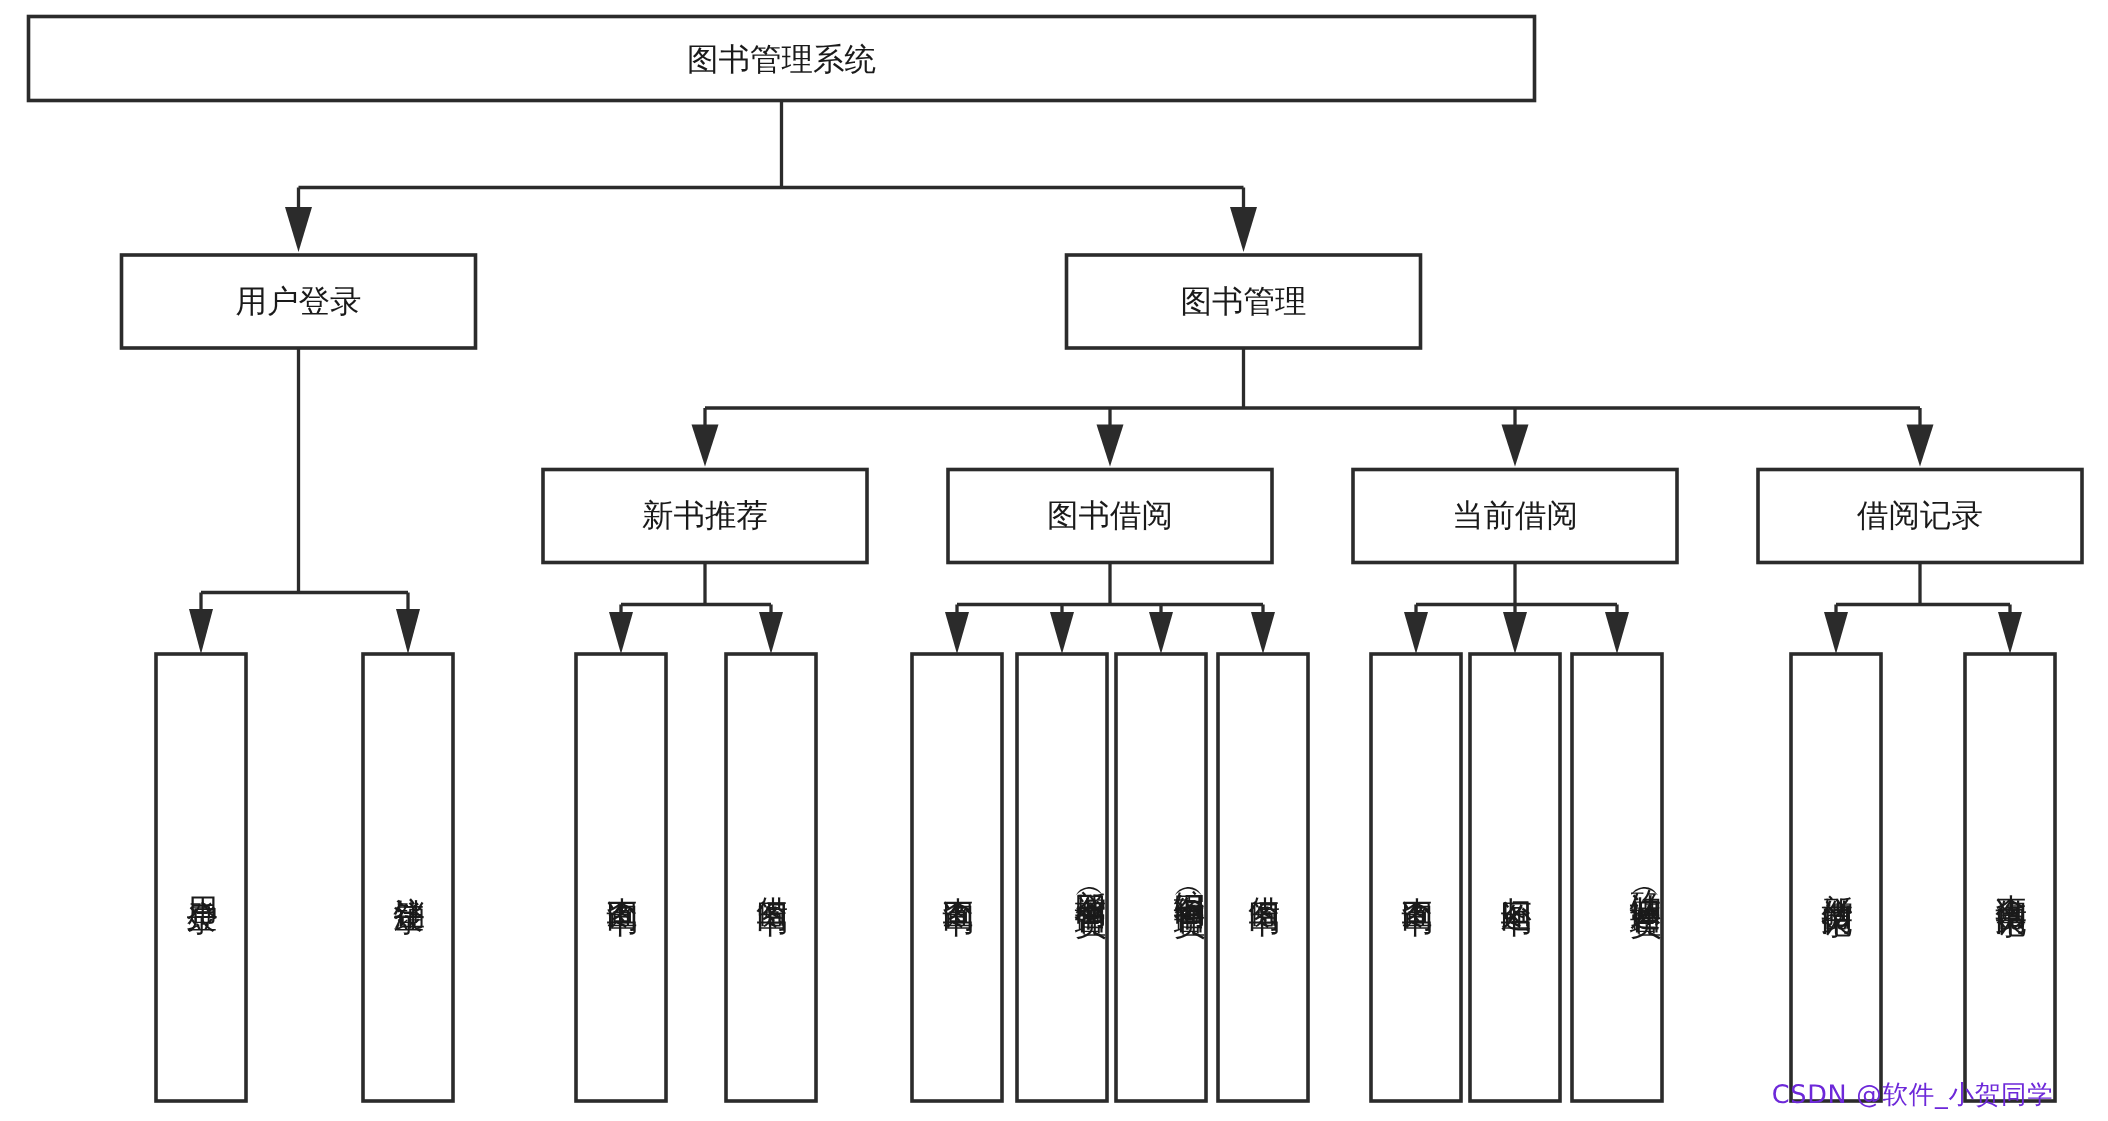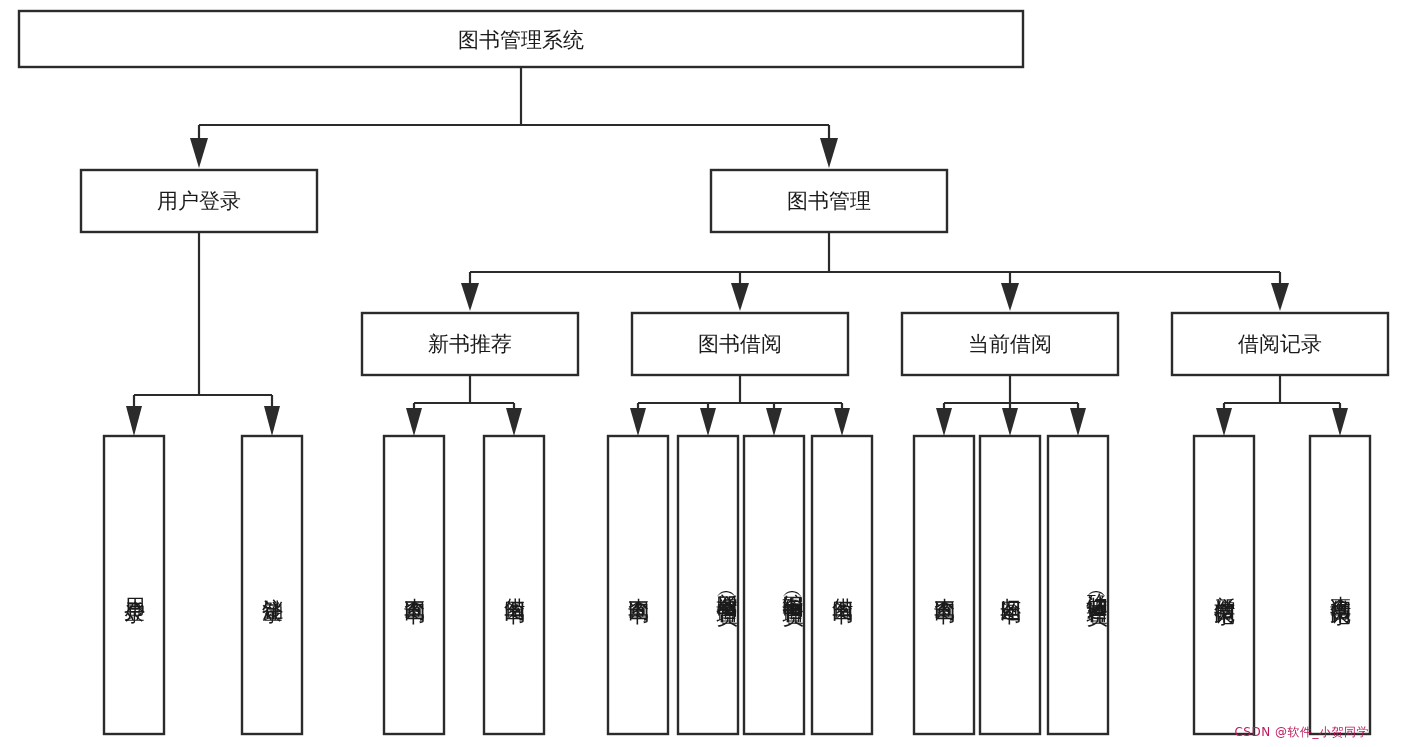--- a/index.html
+++ b/index.html
@@ -61,22 +61,22 @@
     justify-content: center;
     text-align: center;
     white-space: nowrap;
     pointer-events: none;
   }
   .watermark {
     position: absolute;
     right: 8px;
     bottom: 6px;
     font-family: "DejaVu Sans", "Liberation Sans", sans-serif;
-    font-size: 12px;
-    color: #be185d;
+    font-size: 17px;
+    color: #6d28d9;
     letter-spacing: 0.5px;
     white-space: nowrap;
   }
 </style>
 </head>
 <body>
 
 <div id="diagram-root">
 
   <svg class="diagram-canvas" viewBox="0 0 1405 747">

